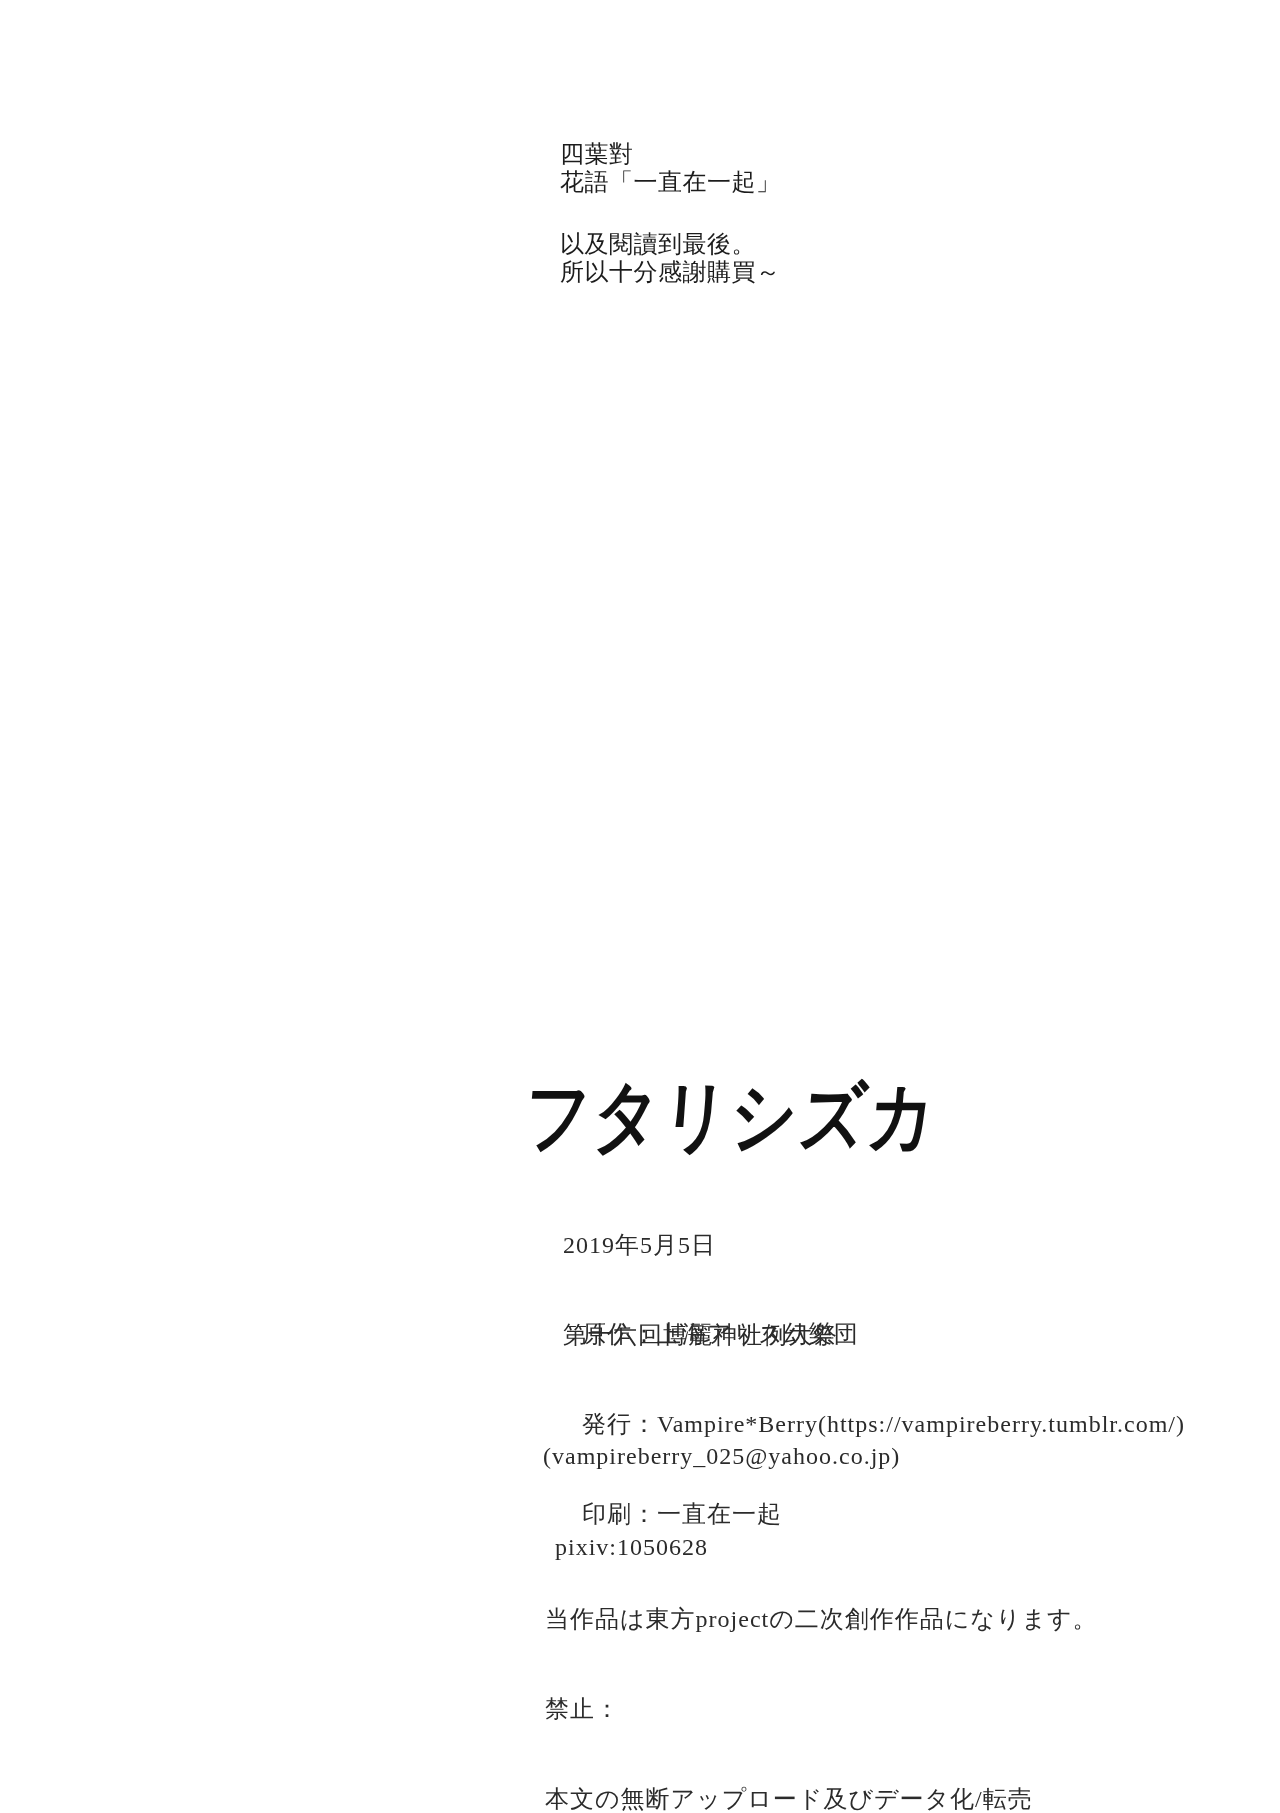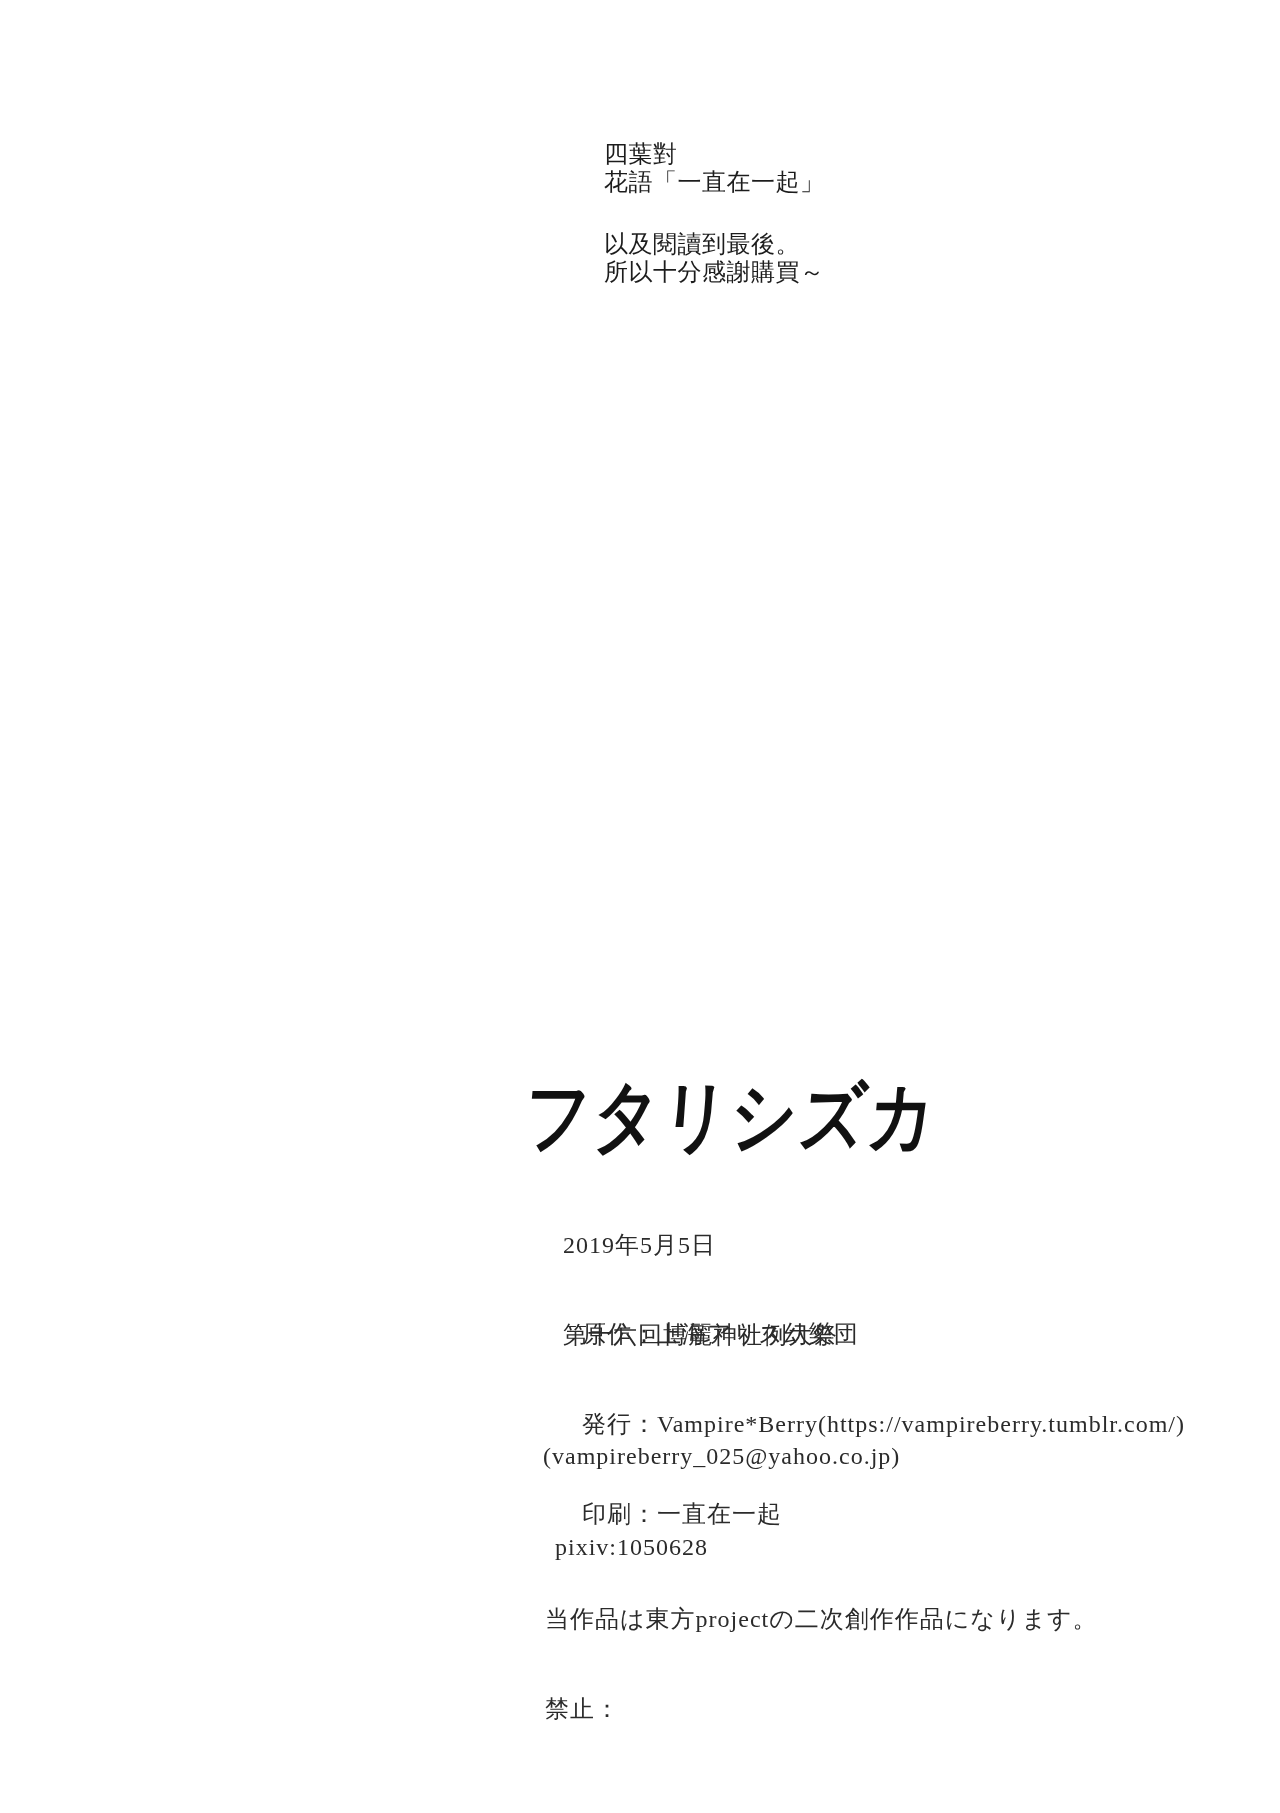--- a/index.html
+++ b/index.html
@@ -18,21 +18,20 @@
   }
   .block { position: absolute; }
 
   
   .afterword {
     left: 560px;
     top: 140px;
     font-size: 24px;
     letter-spacing: 0.5px;
     color: #1c1c1c;
-    margin-left: 44px;
   }
   .afterword .line { height: 28px; line-height: 28px; white-space: pre; }
   .afterword .line.gap { height: 34px; }
 
   
   .logo {
     left: 528px;
     top: 1076px;
     font-size: 78px;
     font-weight: 700;
@@ -86,16 +85,17 @@
 
   <div class="block colophon-text publisher-block">
     <div>(vampireberry_025@yahoo.co.jp)</div>
   </div>
 
   <div class="block colophon-text pixiv-line">pixiv:1050628</div>
 
   <div class="block colophon-text disclaimer-block">
     <div>当作品は東方projectの二次創作作品になります。</div>
     <div>禁止：</div>
+    <div>本文の無断アップロード及びデータ化/転売</div>
     
   </div>
 
 </div>
 
 </body></html>

